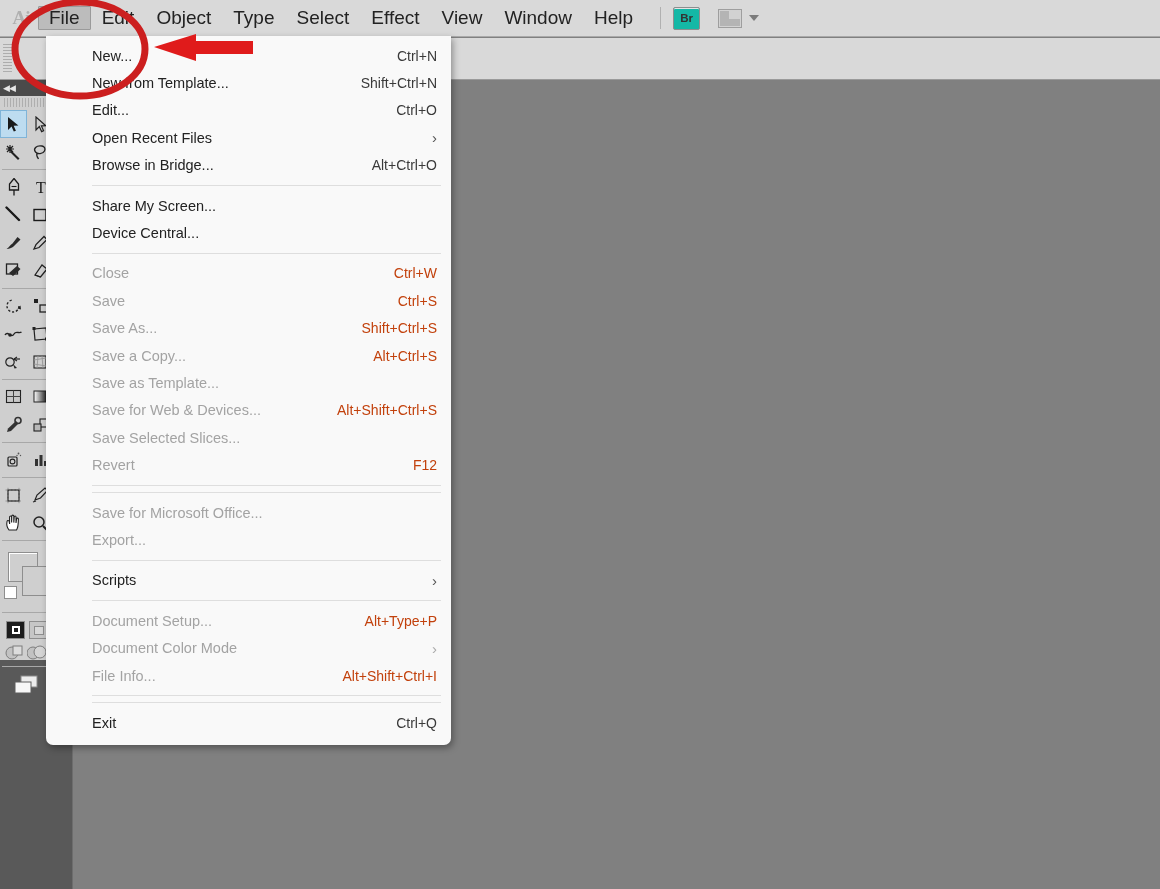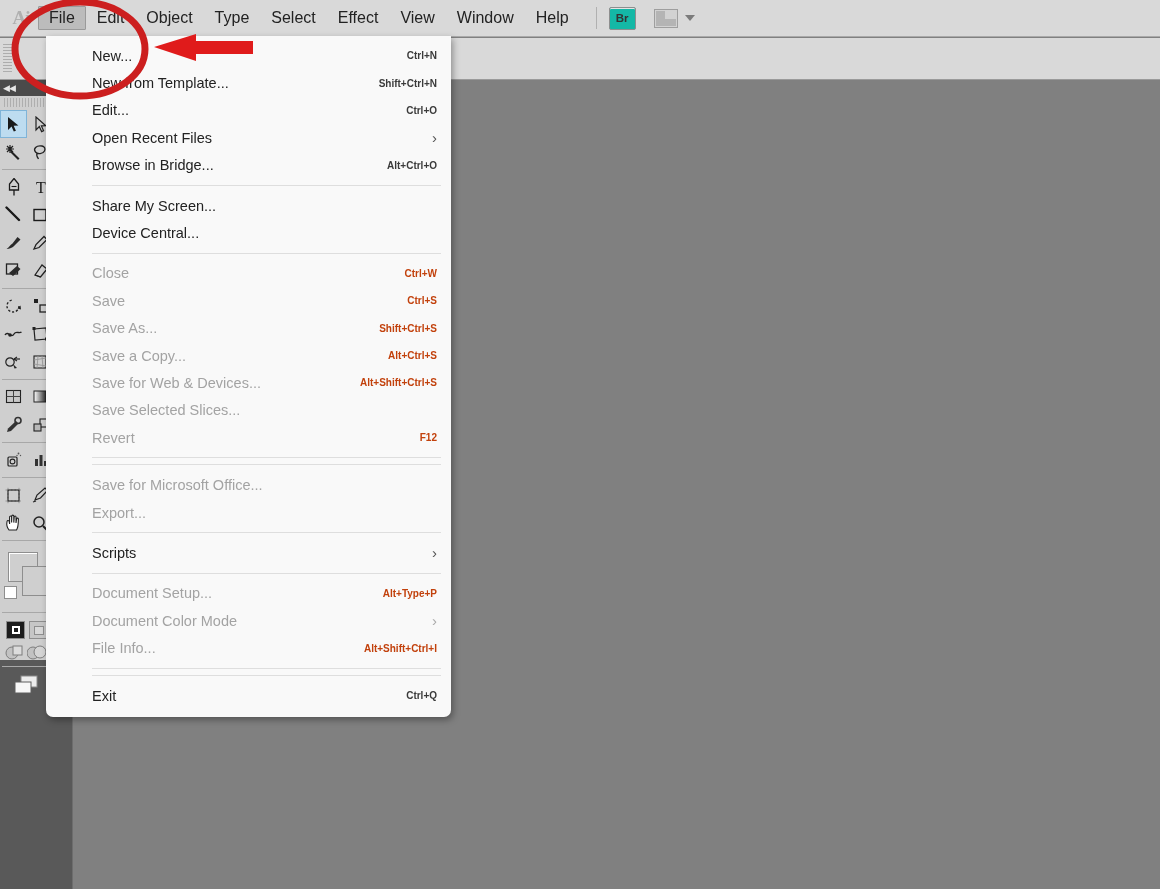--- a/index.html
+++ b/index.html
@@ -51,21 +51,21 @@
     font-size: 19px;
     font-weight: bold;
     letter-spacing: -1px;
     display: flex; align-items: center; justify-content: center;
     font-family: "Liberation Serif", serif;
   }
   .menu-item {
     height: 24px;
     padding: 0 10px;
     display: flex; align-items: center;
-    font-size: 16px;
+    font-size: 19px;
     color: #222;
     cursor: default;
     border: 1px solid transparent;
     border-radius: 1px;
   }
   .menu-item.active {
     background: #bcbcbc;
     border: 1px solid #9a9a9a;
   }
   .mb-sep {
@@ -245,24 +245,23 @@
     align-items: center;
     padding: 0 14px 0 46px;
     font-size: 14.5px;
     color: #222;
     white-space: nowrap;
     cursor: default;
   }
   .dd-row.disabled { color: #a3a3a3; }
   .dd-label { flex: 1; }
   .dd-accel {
-    font-size: 10px;
+    font-size: 14px;
     color: #3a3a3a;
     margin-left: 18px;
-    font-weight: bold;
   }
   .dd-row.disabled .dd-accel { color: #c2410c; }
   .dd-arrow {
     font-size: 15px;
     color: #555;
     margin-left: 18px;
     line-height: 1;
   }
   .dd-row.disabled .dd-arrow { color: #aaa; }
   .dd-sep {
@@ -608,20 +607,23 @@
       </div>
       <div class="dd-row disabled">
         <span class="dd-label">Save As...</span>
         <span class="dd-accel">Shift+Ctrl+S</span>
       </div>
       <div class="dd-row disabled">
         <span class="dd-label">Save a Copy...</span>
         <span class="dd-accel">Alt+Ctrl+S</span>
       </div>
       <div class="dd-row disabled">
+        <span class="dd-label">Save as Template...</span>
+      </div>
+      <div class="dd-row disabled">
         <span class="dd-label">Save for Web &amp; Devices...</span>
         <span class="dd-accel">Alt+Shift+Ctrl+S</span>
       </div>
       <div class="dd-row disabled">
         <span class="dd-label">Save Selected Slices...</span>
       </div>
       <div class="dd-row disabled">
         <span class="dd-label">Revert</span>
         <span class="dd-accel">F12</span>
       </div>

